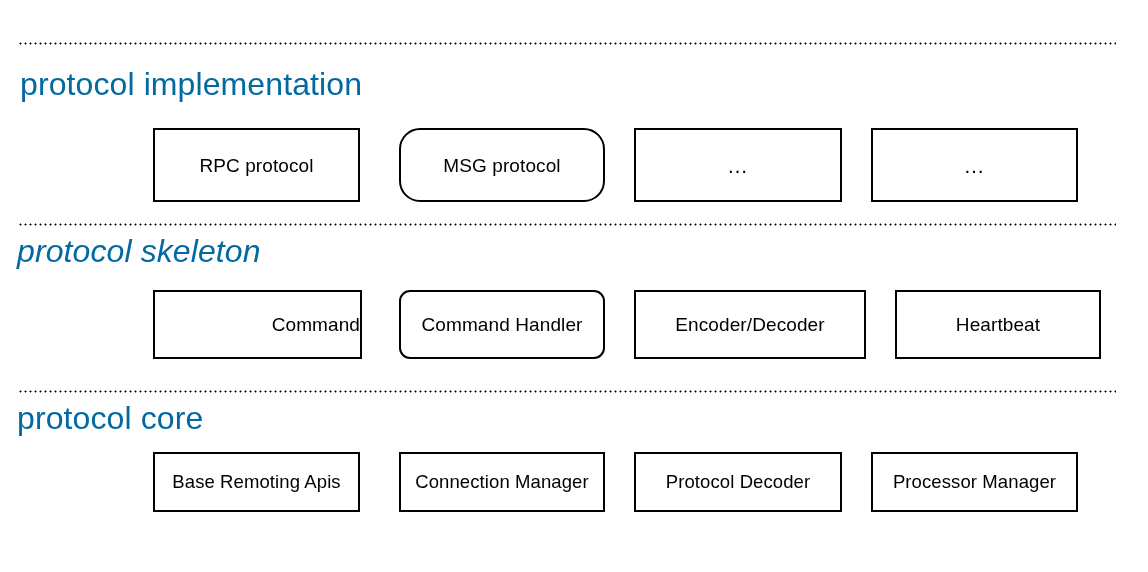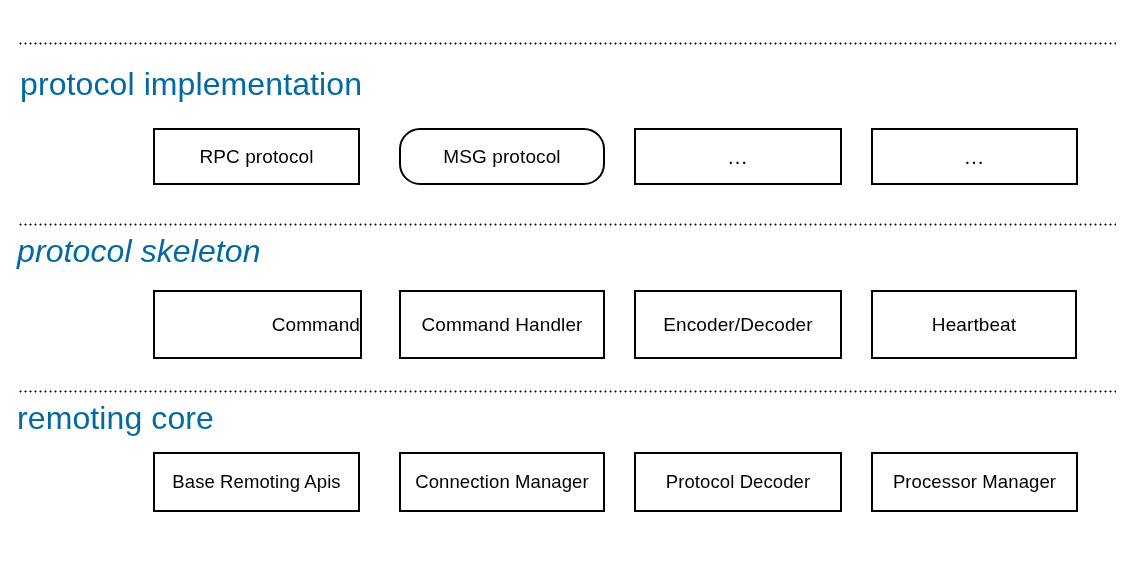--- a/index.html
+++ b/index.html
@@ -66,31 +66,31 @@
     background: #ffffff;
     display: flex;
     align-items: center;
     justify-content: center;
     text-align: center;
     white-space: nowrap;
     color: #000000;
   }
 
   
-  .row.r1 .node-box { height: 57px; }
+  .row.r1 .node-box { height: 74px; }
   .row.r1 .node-box.c0 { width: 207px; margin-right: 39px; }
   .row.r1 .node-box.c1 { width: 206px; margin-right: 29px; border-radius: 21px; }
   .row.r1 .node-box.c2 { width: 208px; margin-right: 29px; }
   .row.r1 .node-box.c3 { width: 207px; }
 
   
   .row.r2 .node-box { height: 69px; }
   .row.r2 .node-box.c0 { width: 209px; margin-right: 37px; justify-content: flex-end; }
-  .row.r2 .node-box.c1 { width: 206px; margin-right: 29px; }
-  .row.r2 .node-box.c2 { width: 208px; margin-right: 29px; }
+  .row.r2 .node-box.c1 { width: 206px; margin-right: 29px; border-radius: 11px; }
+  .row.r2 .node-box.c2 { width: 232px; margin-right: 29px; }
   .row.r2 .node-box.c3 { width: 206px; }
 
   
   .row.r3 .node-box { height: 60px; }
   .row.r3 .node-box.c0 { width: 207px; margin-right: 39px; }
   .row.r3 .node-box.c1 { width: 206px; margin-right: 29px; }
   .row.r3 .node-box.c2 { width: 208px; margin-right: 29px; }
   .row.r3 .node-box.c3 { width: 207px; }
 
   .node-label {
@@ -143,21 +143,21 @@
     <div class="node-box c2">
       <span class="node-label">Encoder/Decoder</span>
     </div>
     <div class="node-box c3">
       <span class="node-label">Heartbeat</span>
     </div>
   </div>
 
   <div class="divider d3"></div>
 
-  <div class="layer-title t3">remoting core</div>
+  <div class="layer-title t3">protocol core</div>
 
   <div class="row r3">
     <div class="node-box c0">
       <span class="node-label">Base Remoting Apis</span>
     </div>
     <div class="node-box c1">
       <span class="node-label">Connection Manager</span>
     </div>
     <div class="node-box c2">
       <span class="node-label">Protocol Decoder</span>

